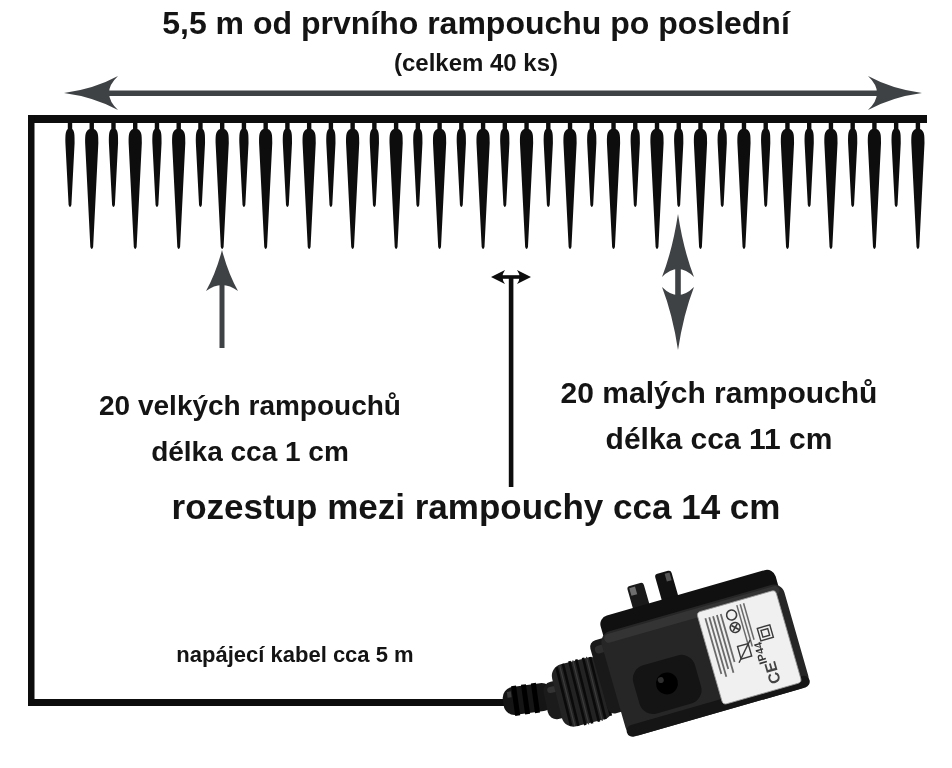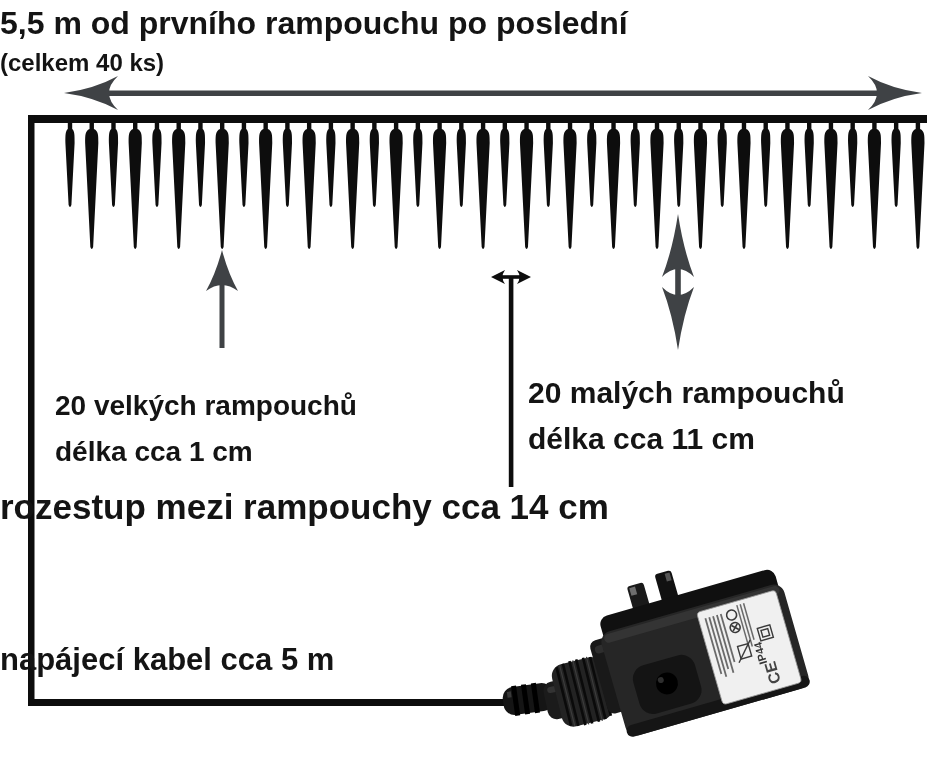--- a/index.html
+++ b/index.html
@@ -1,28 +1,28 @@
 <!DOCTYPE html>
 <html><head>
 <meta charset="utf-8">
 <style>
   html,body{margin:0;padding:0;}
   body{
     width:952px;height:768px;position:relative;background:#ffffff;overflow:hidden;
     font-family:"Liberation Sans",sans-serif;font-weight:700;color:#141414;
   }
   svg{position:absolute;left:0;top:0;}
-  .t{position:absolute;white-space:nowrap;}
+  .t{position:absolute;text-align:center;white-space:nowrap;}
   .title1{left:0;right:0;top:5px;font-size:32px;}
   .title2{left:0;right:0;top:49px;font-size:24px;}
   .lbl{line-height:46px;}
   .velke{left:55px;width:390px;top:352px;font-size:28px;margin-top:31px;}
   .male{left:528px;width:382px;top:362px;font-size:30px;margin-top:8px;}
   .rozestup{left:0;right:0;top:487px;font-size:35px;}
-  .kabel{left:0;width:566px;top:642px;font-size:31px;}
+  .kabel{left:12px;width:566px;top:642px;font-size:22px;}
 </style>
 </head>
 <body>
 
 <svg width="952" height="768" viewBox="0 0 952 768">
 
   <g fill="#3f4245" stroke="none">
     <rect x="100" y="90.5" width="786" height="5.5"></rect>
     <path d="M 64 93 Q 94 89 118 76 Q 100 93 118 110 Q 94 97 64 93 Z"></path>
     <path d="M 922 93 Q 892 89 868 76 Q 886 93 868 110 Q 892 97 922 93 Z"></path>

